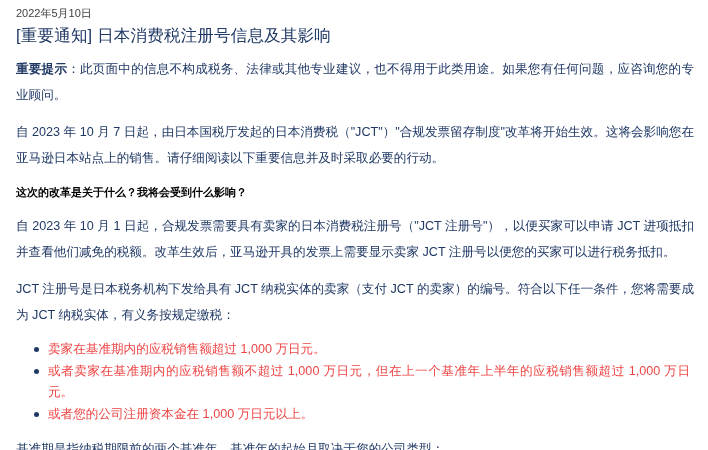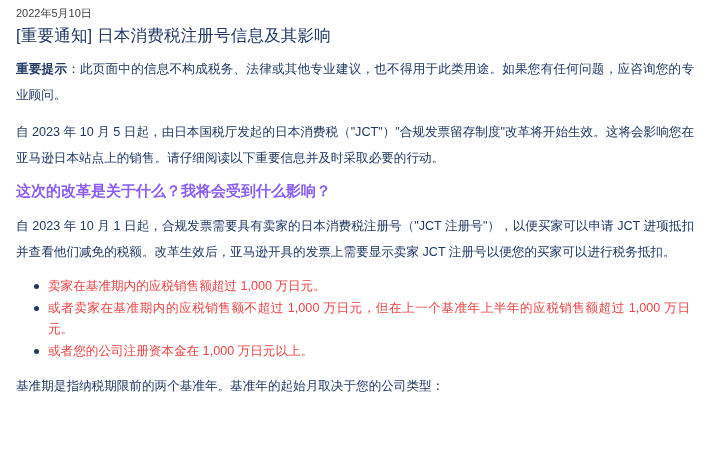--- a/index.html
+++ b/index.html
@@ -39,26 +39,25 @@
     font-size: 12.6px;
     line-height: 26px;
     color: #1f3864;
     margin: 0 0 11px 2px;
     text-align: justify;
   }
   .para .b {
     font-weight: bold;
   }
   .heading {
-    font-size: 15px;
+    font-size: 11px;
     font-weight: bold;
-    color: #8b5cf6;
+    color: #000000;
     line-height: 21px;
     margin: 0 0 10px 2px;
-    font-family: Liberation Mono, monospace;
   }
   ul.bullets {
     margin: 0 0 11px 0;
     padding: 0 0 0 34px;
     list-style: none;
   }
   ul.bullets li {
     position: relative;
     font-size: 12.6px;
     line-height: 21px;
@@ -82,26 +81,27 @@
 <body>
 
 <div class="page">
 
   <div class="date-line">2022年5月10日</div>
 
   <h1 class="title">[重要通知] 日本消费税注册号信息及其影响</h1>
 
   <p class="para"><span class="b">重要提示</span><span>：此页面中的信息不构成税务、法律或其他专业建议，也不得用于此类用途。如果您有任何问题，应咨询您的专业顾问。</span></p>
 
-  <p class="para">自 2023 年 10 月 5 日起，由日本国税厅发起的日本消费税（"JCT"）"合规发票留存制度"改革将开始生效。这将会影响您在亚马逊日本站点上的销售。请仔细阅读以下重要信息并及时采取必要的行动。</p>
+  <p class="para">自 2023 年 10 月 7 日起，由日本国税厅发起的日本消费税（"JCT"）"合规发票留存制度"改革将开始生效。这将会影响您在亚马逊日本站点上的销售。请仔细阅读以下重要信息并及时采取必要的行动。</p>
 
   <p class="heading">这次的改革是关于什么？我将会受到什么影响？</p>
 
   <p class="para">自 2023 年 10 月 1 日起，合规发票需要具有卖家的日本消费税注册号（"JCT 注册号"），以便买家可以申请 JCT 进项抵扣并查看他们减免的税额。改革生效后，亚马逊开具的发票上需要显示卖家 JCT 注册号以便您的买家可以进行税务抵扣。</p>
 
+  <p class="para">JCT 注册号是日本税务机构下发给具有 JCT 纳税实体的卖家（支付 JCT 的卖家）的编号。符合以下任一条件，您将需要成为 JCT 纳税实体，有义务按规定缴税：</p>
 
   <ul class="bullets">
     <li>卖家在基准期内的应税销售额超过 1,000 万日元。</li>
     <li>或者卖家在基准期内的应税销售额不超过 1,000 万日元，但在上一个基准年上半年的应税销售额超过 1,000 万日元。</li>
     <li>或者您的公司注册资本金在 1,000 万日元以上。</li>
   </ul>
 
   <p class="para">基准期是指纳税期限前的两个基准年。基准年的起始月取决于您的公司类型：</p>
 
 

